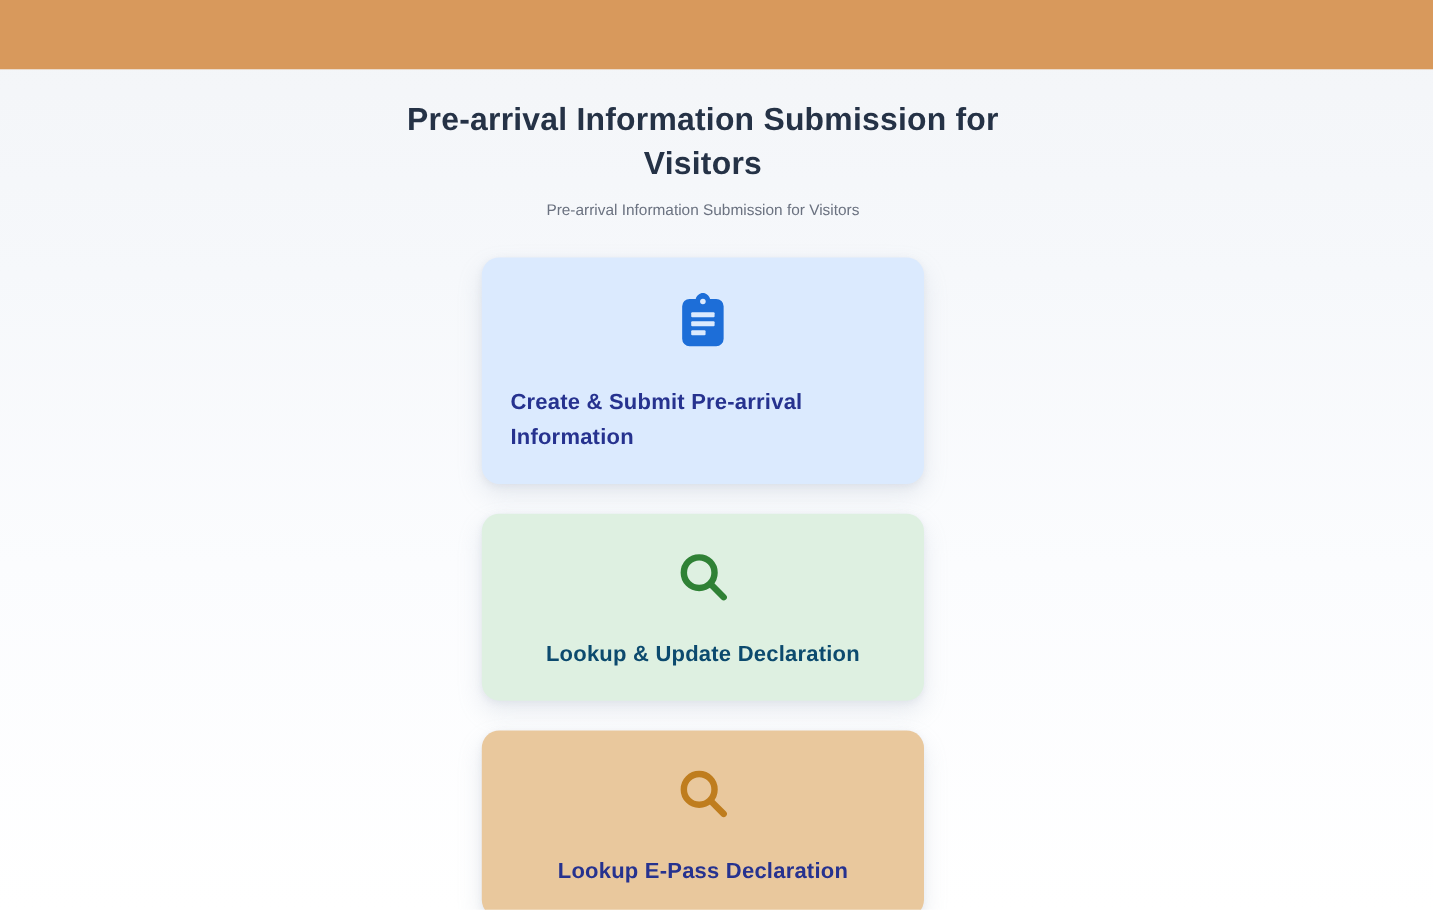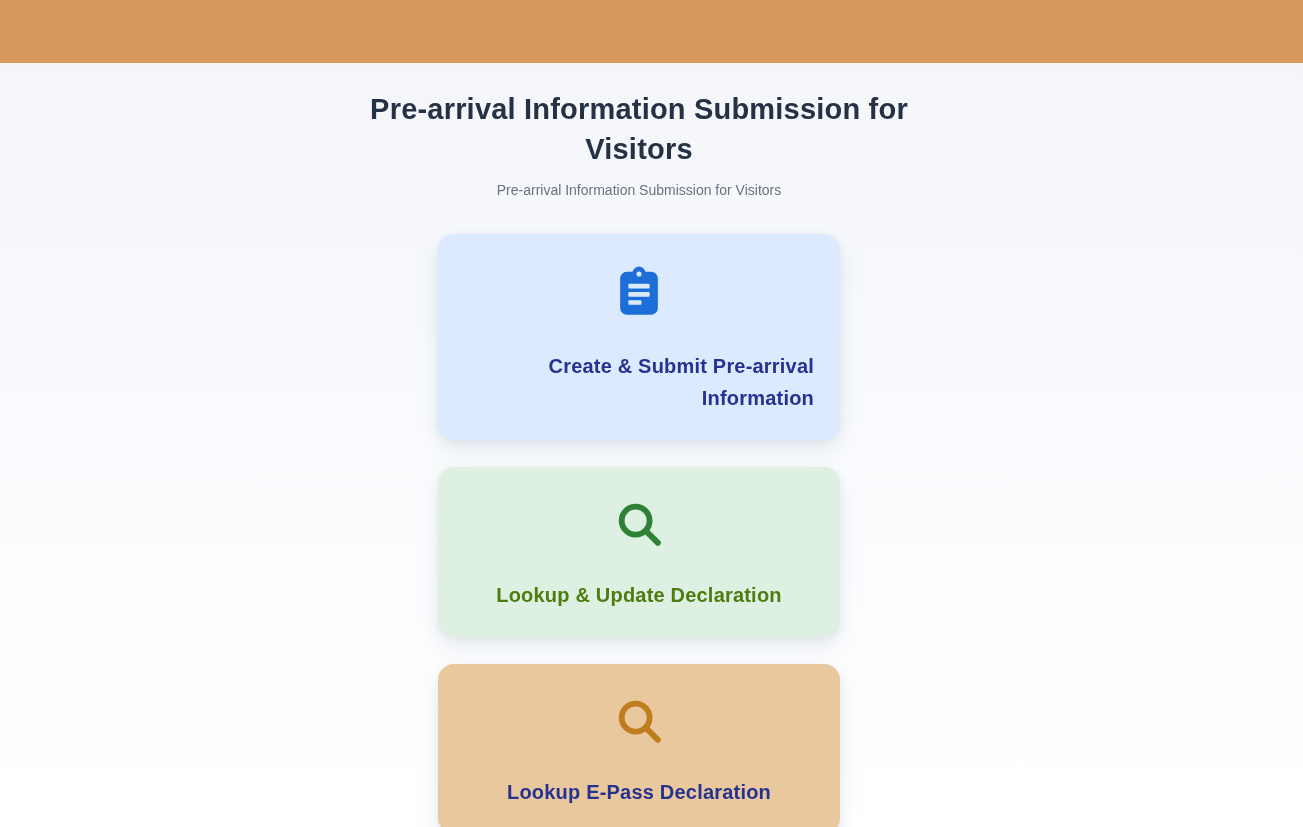--- a/index.html
+++ b/index.html
@@ -52,21 +52,21 @@
     box-shadow: 0 10px 22px rgba(146, 158, 178, 0.20), 0 2px 6px rgba(146, 158, 178, 0.12);
   }
   .card-1 { min-height: 198px; }
   .card-2 { min-height: 161px; }
   .card-3 { min-height: 166px; }
   .card-icon { line-height: 0; }
   .card-icon svg { display: block; }
   .card-label {
     font-size: 20px;
     font-weight: 700;
-    text-align: right;
+    text-align: left;
     line-height: 1.6;
     letter-spacing: 0.2px;
   }
 </style>
 </head>
 <body>
 
 <div class="header-bar" style="background-color: rgb(216, 153, 92);"></div>
 
 <div class="main">
@@ -89,21 +89,21 @@
       <div class="card-label" style="color: rgb(38, 50, 143);">Create &amp; Submit Pre-arrival Information</div>
     </div>
 
     <div class="card card-2" style="background-color: rgb(222, 240, 225);">
       <span class="card-icon" style="color: rgb(47, 129, 53);">
         <svg width="54" height="54" viewBox="0 0 24 24" fill="none" stroke="currentColor" stroke-width="2.6" stroke-linecap="round" aria-hidden="true">
           <circle cx="10.5" cy="10.5" r="6.2"></circle>
           <line x1="15.4" y1="15.4" x2="20.4" y2="20.4"></line>
         </svg>
       </span>
-      <div class="card-label" style="color: #4d7c0f;">Lookup &amp; Update Declaration</div>
+      <div class="card-label" style="color: #0c4a6e;">Lookup &amp; Update Declaration</div>
     </div>
 
     <div class="card card-3" style="background-color: rgb(233, 200, 157);">
       <span class="card-icon" style="color: rgb(191, 125, 30);">
         <svg width="54" height="54" viewBox="0 0 24 24" fill="none" stroke="currentColor" stroke-width="2.6" stroke-linecap="round" aria-hidden="true">
           <circle cx="10.5" cy="10.5" r="6.2"></circle>
           <line x1="15.4" y1="15.4" x2="20.4" y2="20.4"></line>
         </svg>
       </span>
       <div class="card-label" style="color: rgb(38, 50, 143);">Lookup E-Pass Declaration</div>

